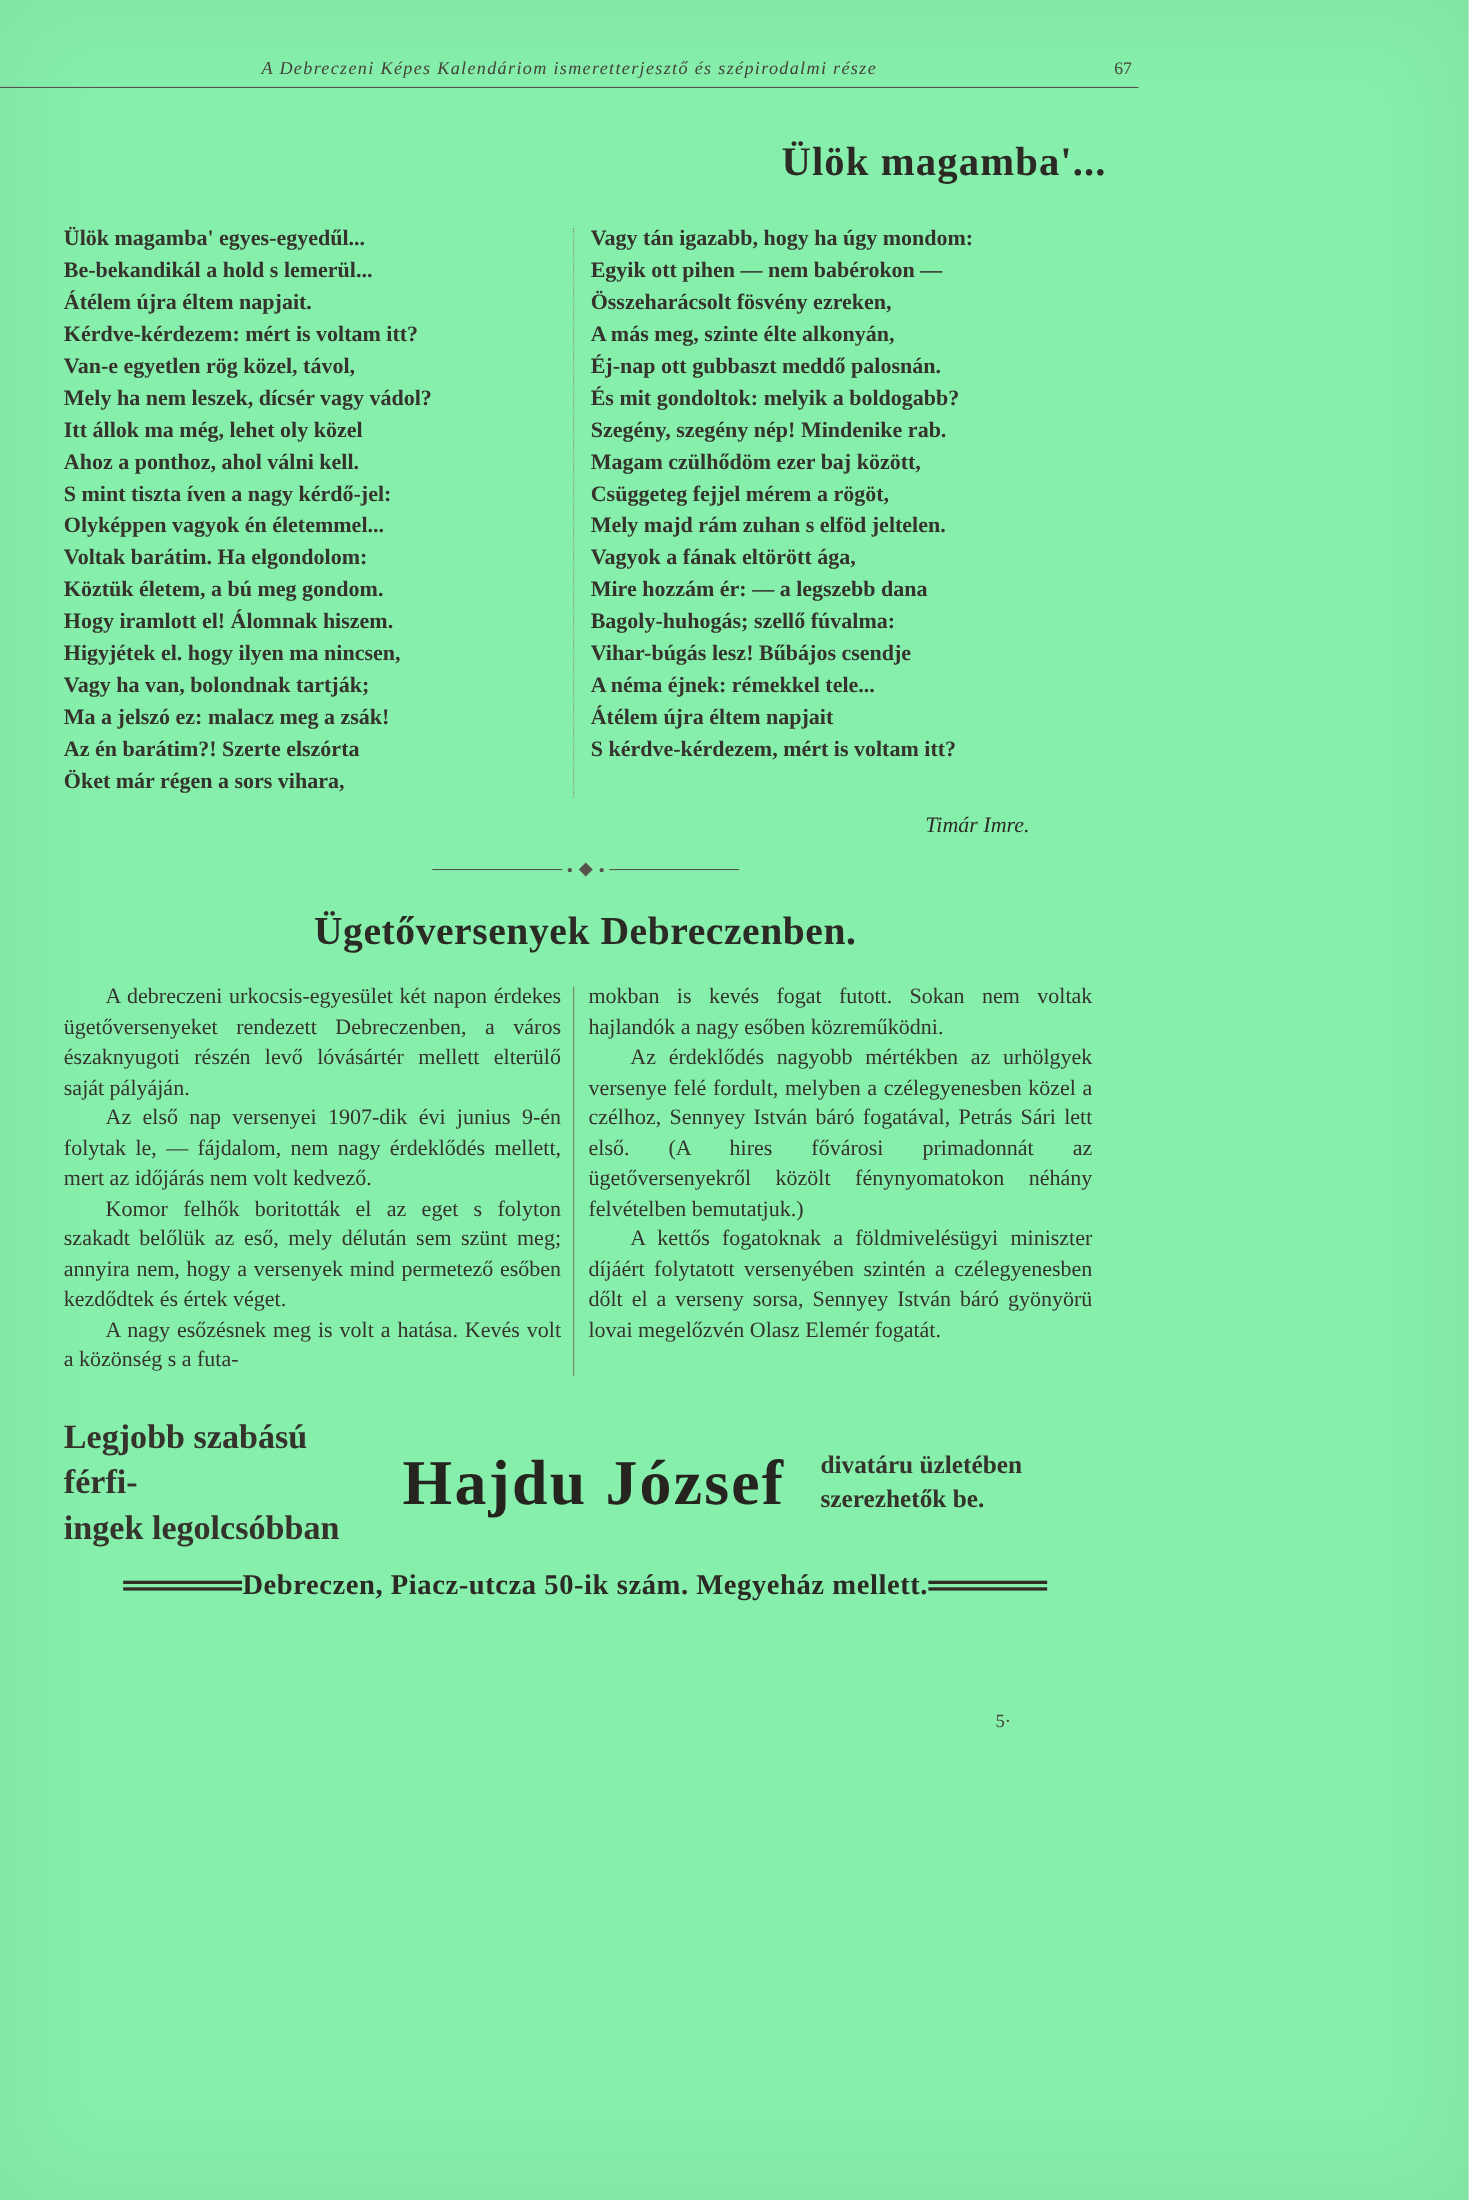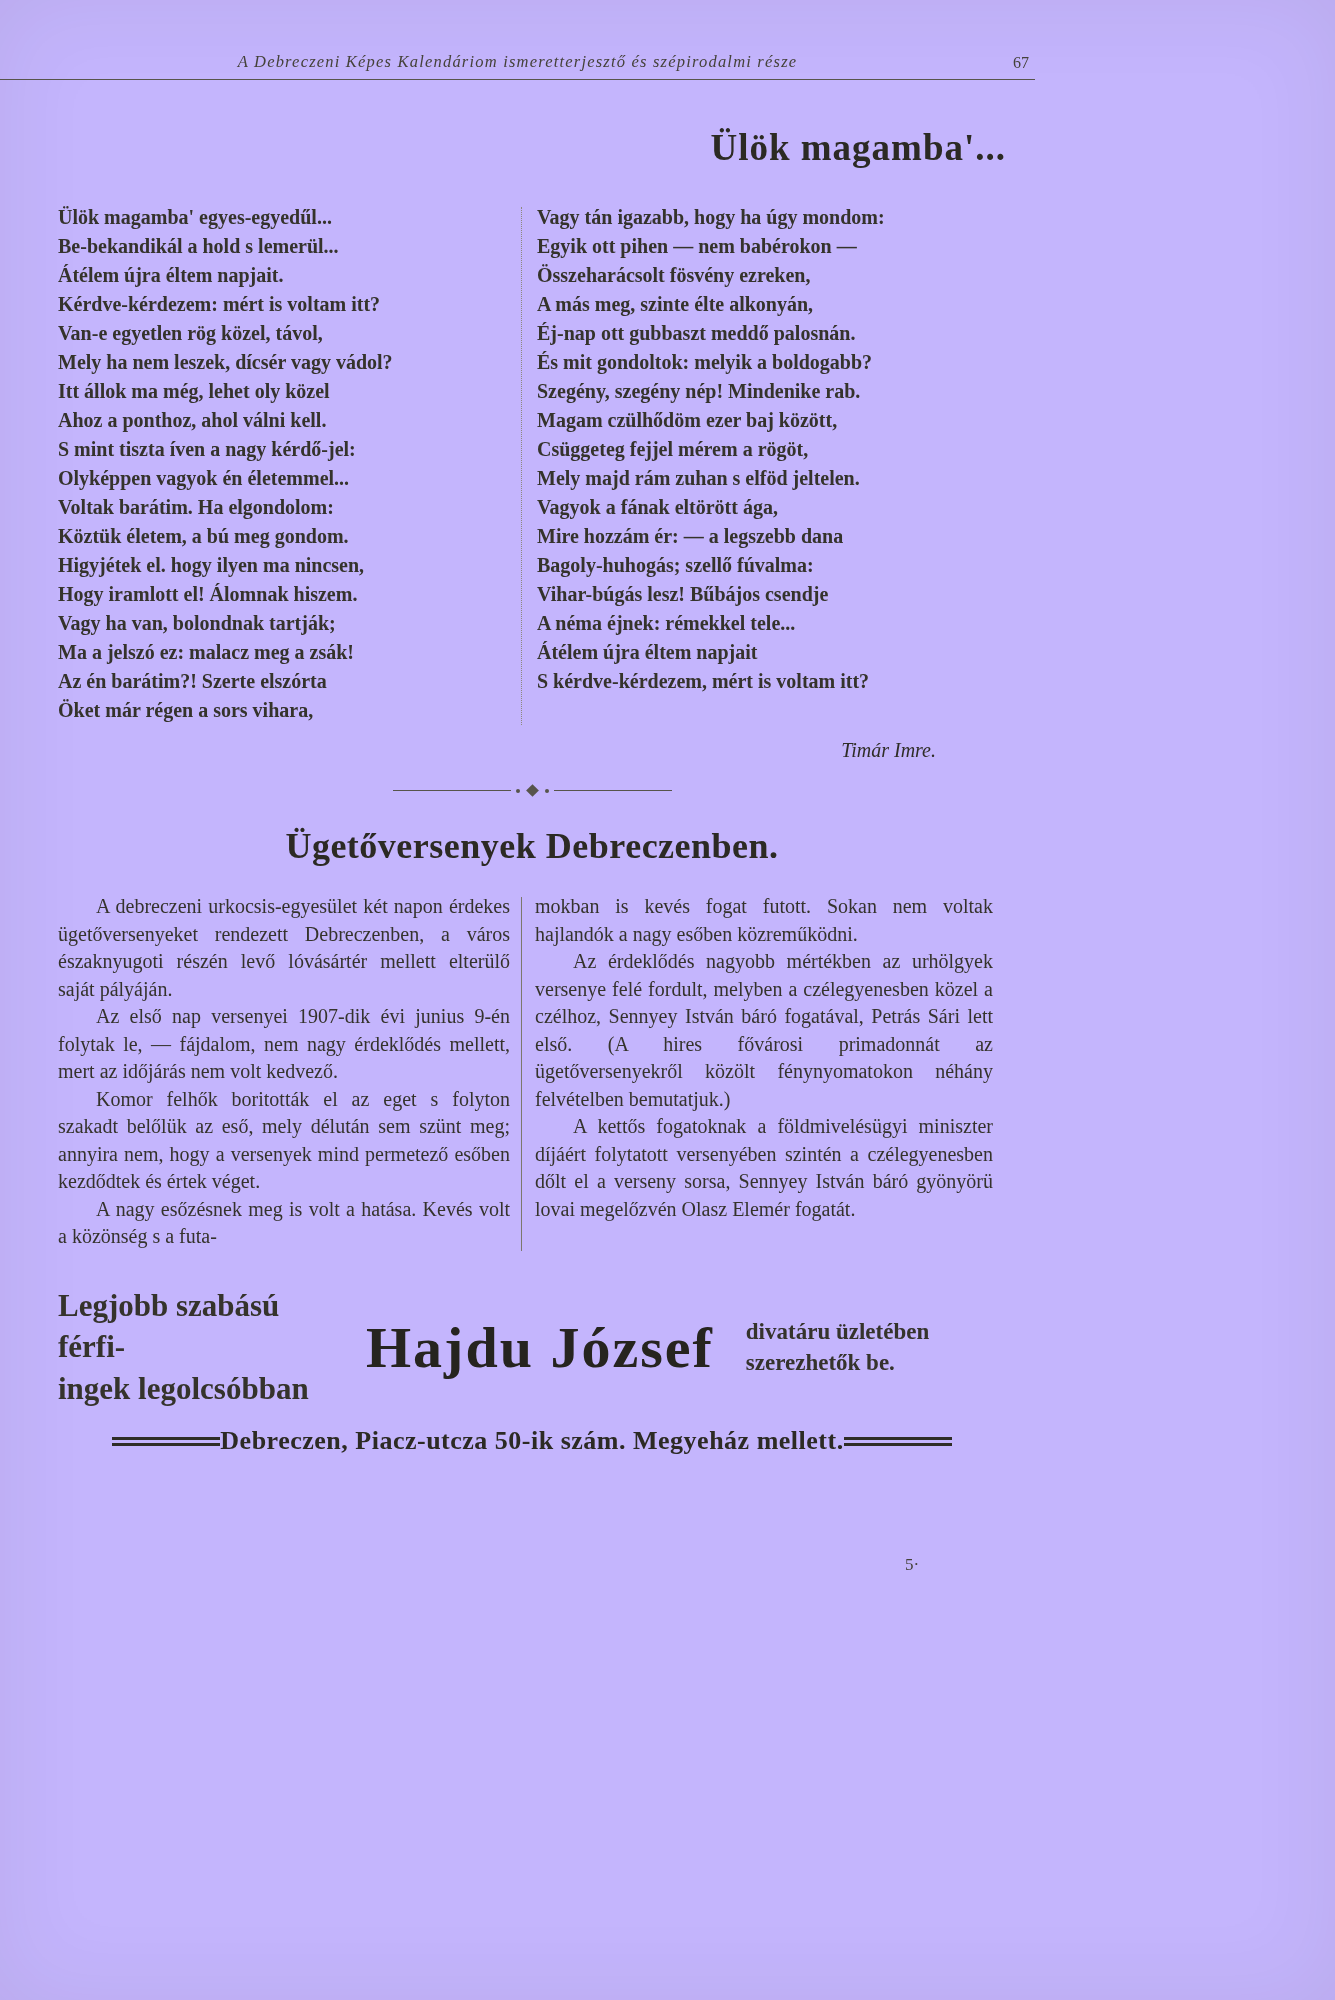--- a/index.html
+++ b/index.html
@@ -1,21 +1,21 @@
 <!DOCTYPE html>
 <html lang="hu"><head>
 <meta charset="utf-8">
 <style>
   html, body { margin: 0; padding: 0; background: #e8e6df; }
   .page {
     position: relative;
     width: 1335px;
     height: 2000px;
     margin: 0 auto;
-    background: #c4b5fd;
+    background: #86efac;
     box-shadow: inset 0 0 90px rgba(60,55,40,0.08);
     font-family: "Liberation Serif", "DejaVu Serif", serif;
     color: #35332c;
     overflow: hidden;
   }
   
   .header {
     width: 1035px;
     padding-top: 52px;
     padding-bottom: 7px;
@@ -165,22 +165,22 @@
         <div class="pline">Átélem újra éltem napjait.</div>
         <div class="pline">Kérdve-kérdezem: mért is voltam itt?</div>
         <div class="pline">Van-e egyetlen rög közel, távol,</div>
         <div class="pline">Mely ha nem leszek, dícsér vagy vádol?</div>
         <div class="pline">Itt állok ma még, lehet oly közel</div>
         <div class="pline">Ahoz a ponthoz, ahol válni kell.</div>
         <div class="pline">S mint tiszta íven a nagy kérdő-jel:</div>
         <div class="pline">Olyképpen vagyok én életemmel...</div>
         <div class="pline">Voltak barátim. Ha elgondolom:</div>
         <div class="pline">Köztük életem, a bú meg gondom.</div>
+        <div class="pline">Hogy iramlott el! Álomnak hiszem.</div>
         <div class="pline">Higyjétek el. hogy ilyen ma nincsen,</div>
-        <div class="pline">Hogy iramlott el! Álomnak hiszem.</div>
         <div class="pline">Vagy ha van, bolondnak tartják;</div>
         <div class="pline">Ma a jelszó ez: malacz meg a zsák!</div>
         <div class="pline">Az én barátim?! Szerte elszórta</div>
         <div class="pline">Öket már régen a sors vihara,</div>
       </div>
       <div class="vdivider"></div>
       <div class="pcol right">
         <div class="pline">Vagy tán igazabb, hogy ha úgy mondom:</div>
         <div class="pline">Egyik ott pihen — nem babérokon —</div>
         <div class="pline">Összeharácsolt fösvény ezreken,</div>

